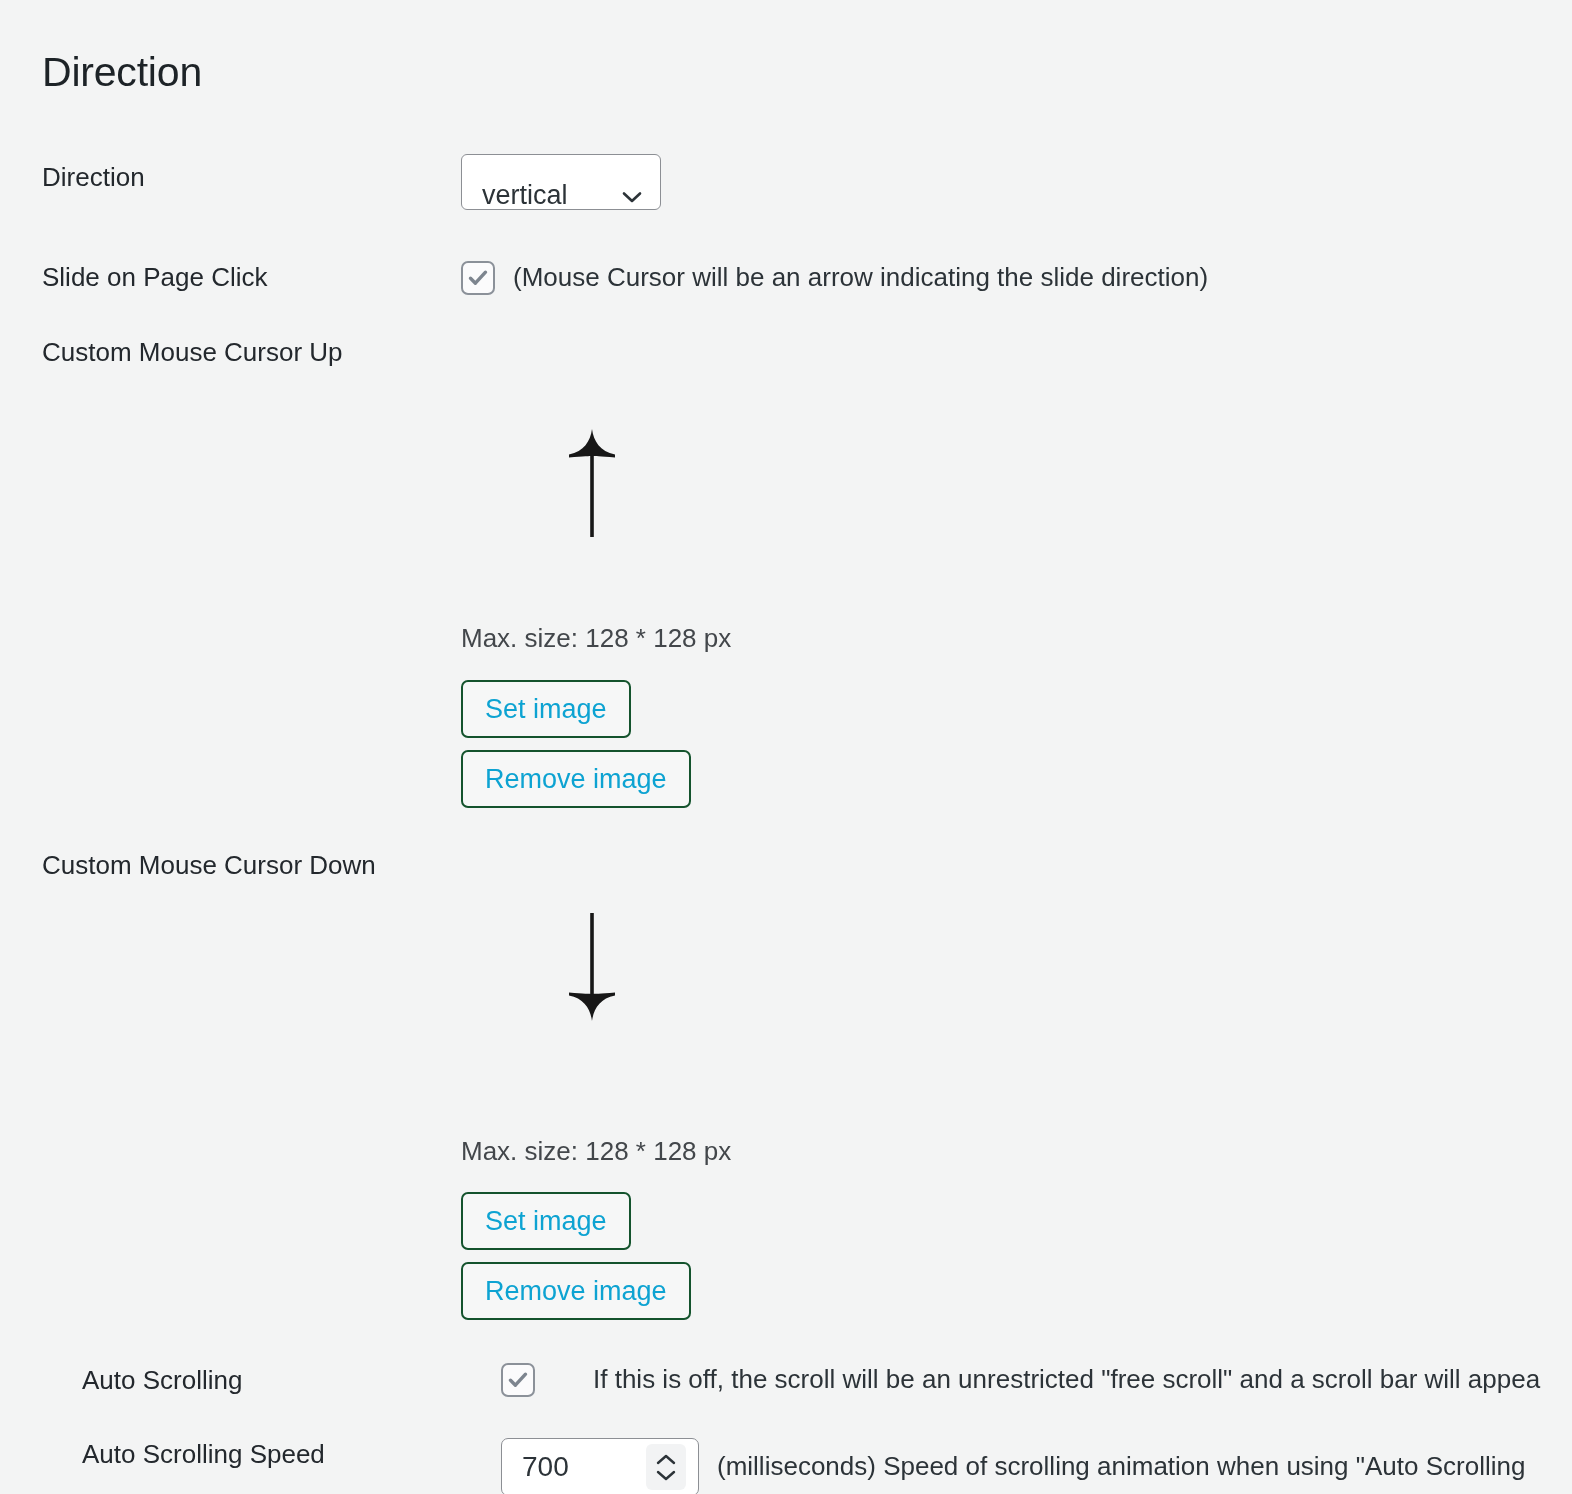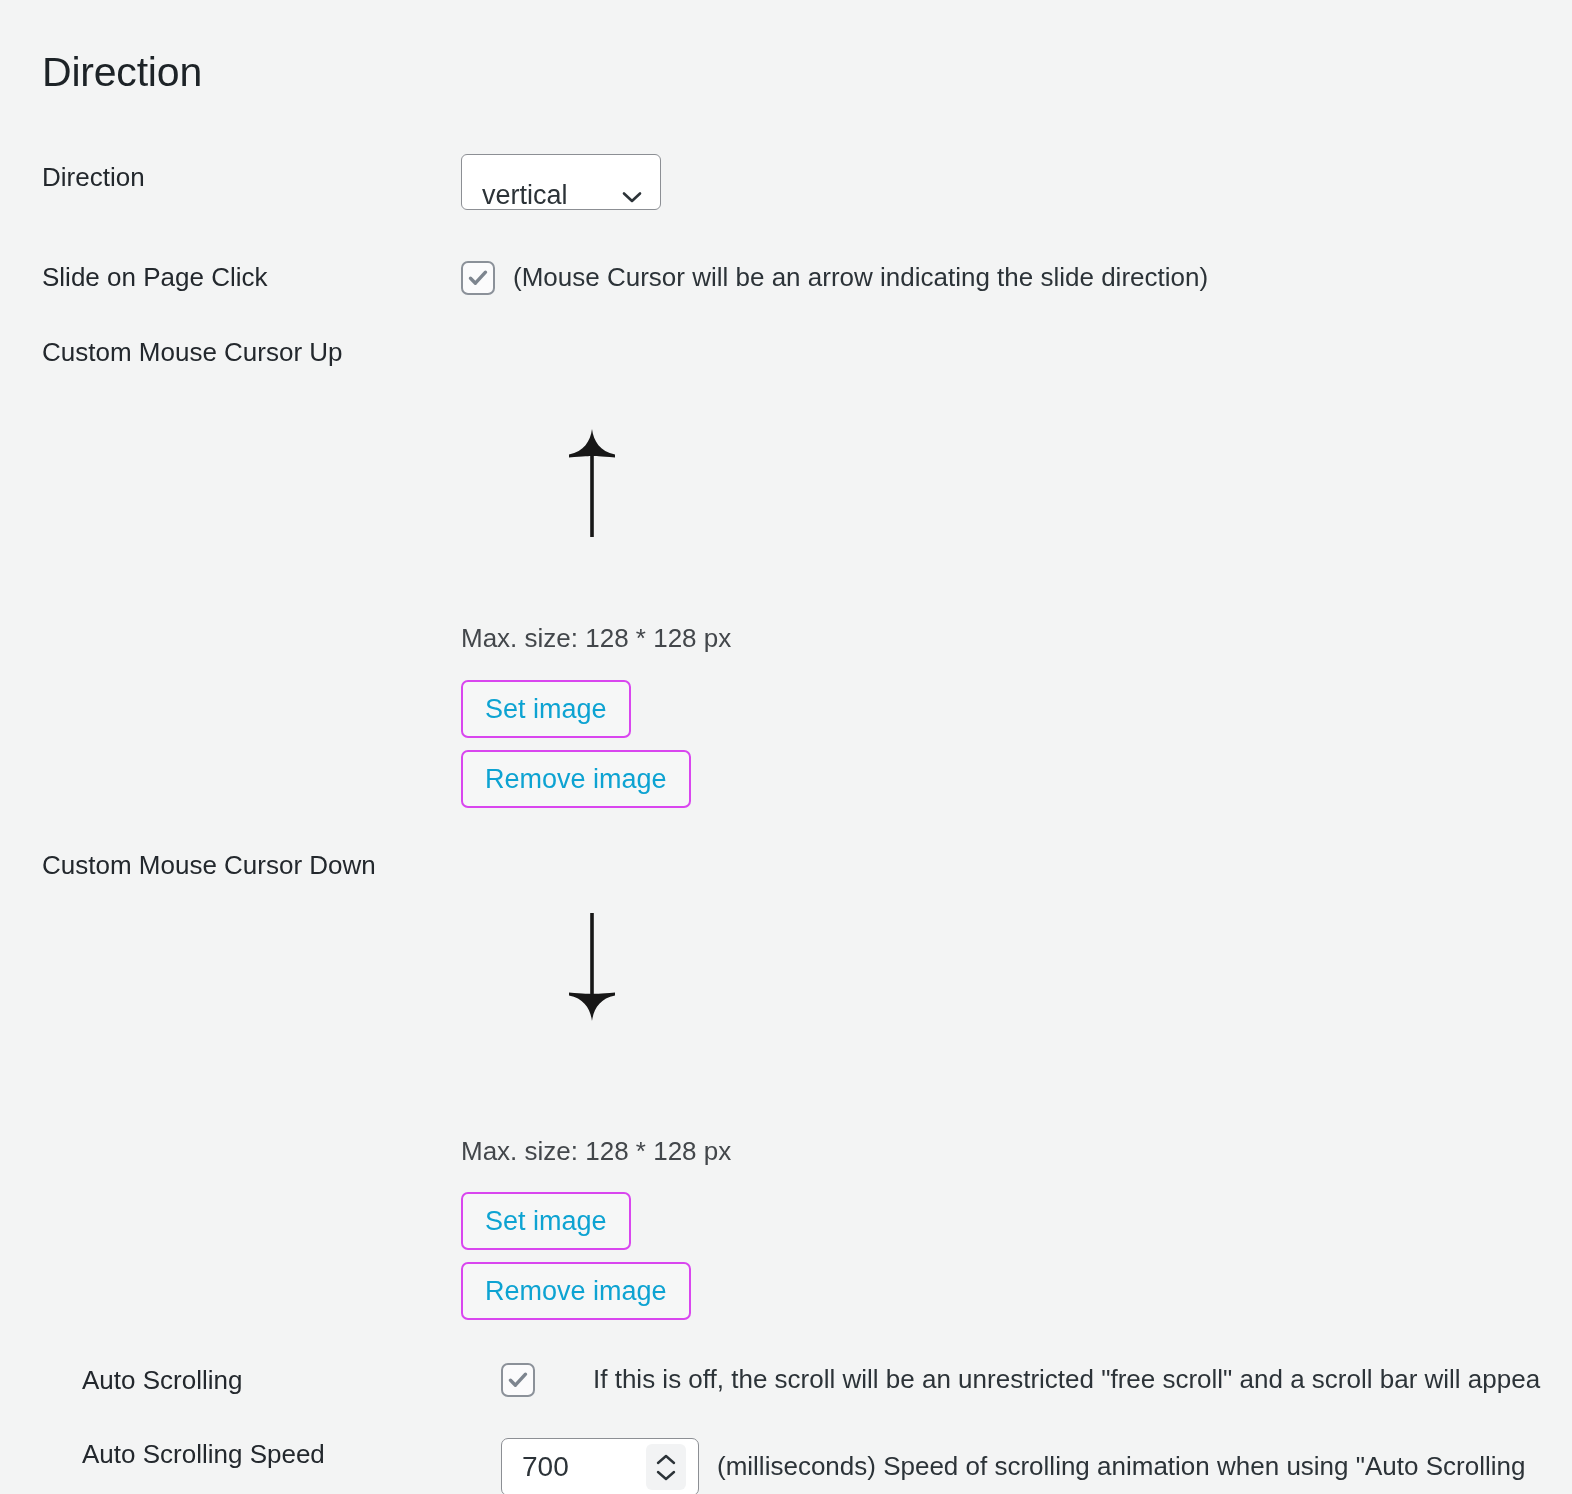--- a/index.html
+++ b/index.html
@@ -121,21 +121,21 @@
 
   
   .btn {
     display: inline-flex;
     align-items: center;
     justify-content: center;
     height: 58px;
     padding: 0 22px;
     box-sizing: border-box;
     background: #f6f7f7;
-    border: 2px solid #d946ef;
+    border: 2px solid #14532d;
     border-radius: 7px;
     color: #0da3d2;
     font-size: 27px;
     font-family: "Liberation Sans", sans-serif;
     line-height: 1;
     cursor: pointer;
     white-space: nowrap;
   }
 
   

